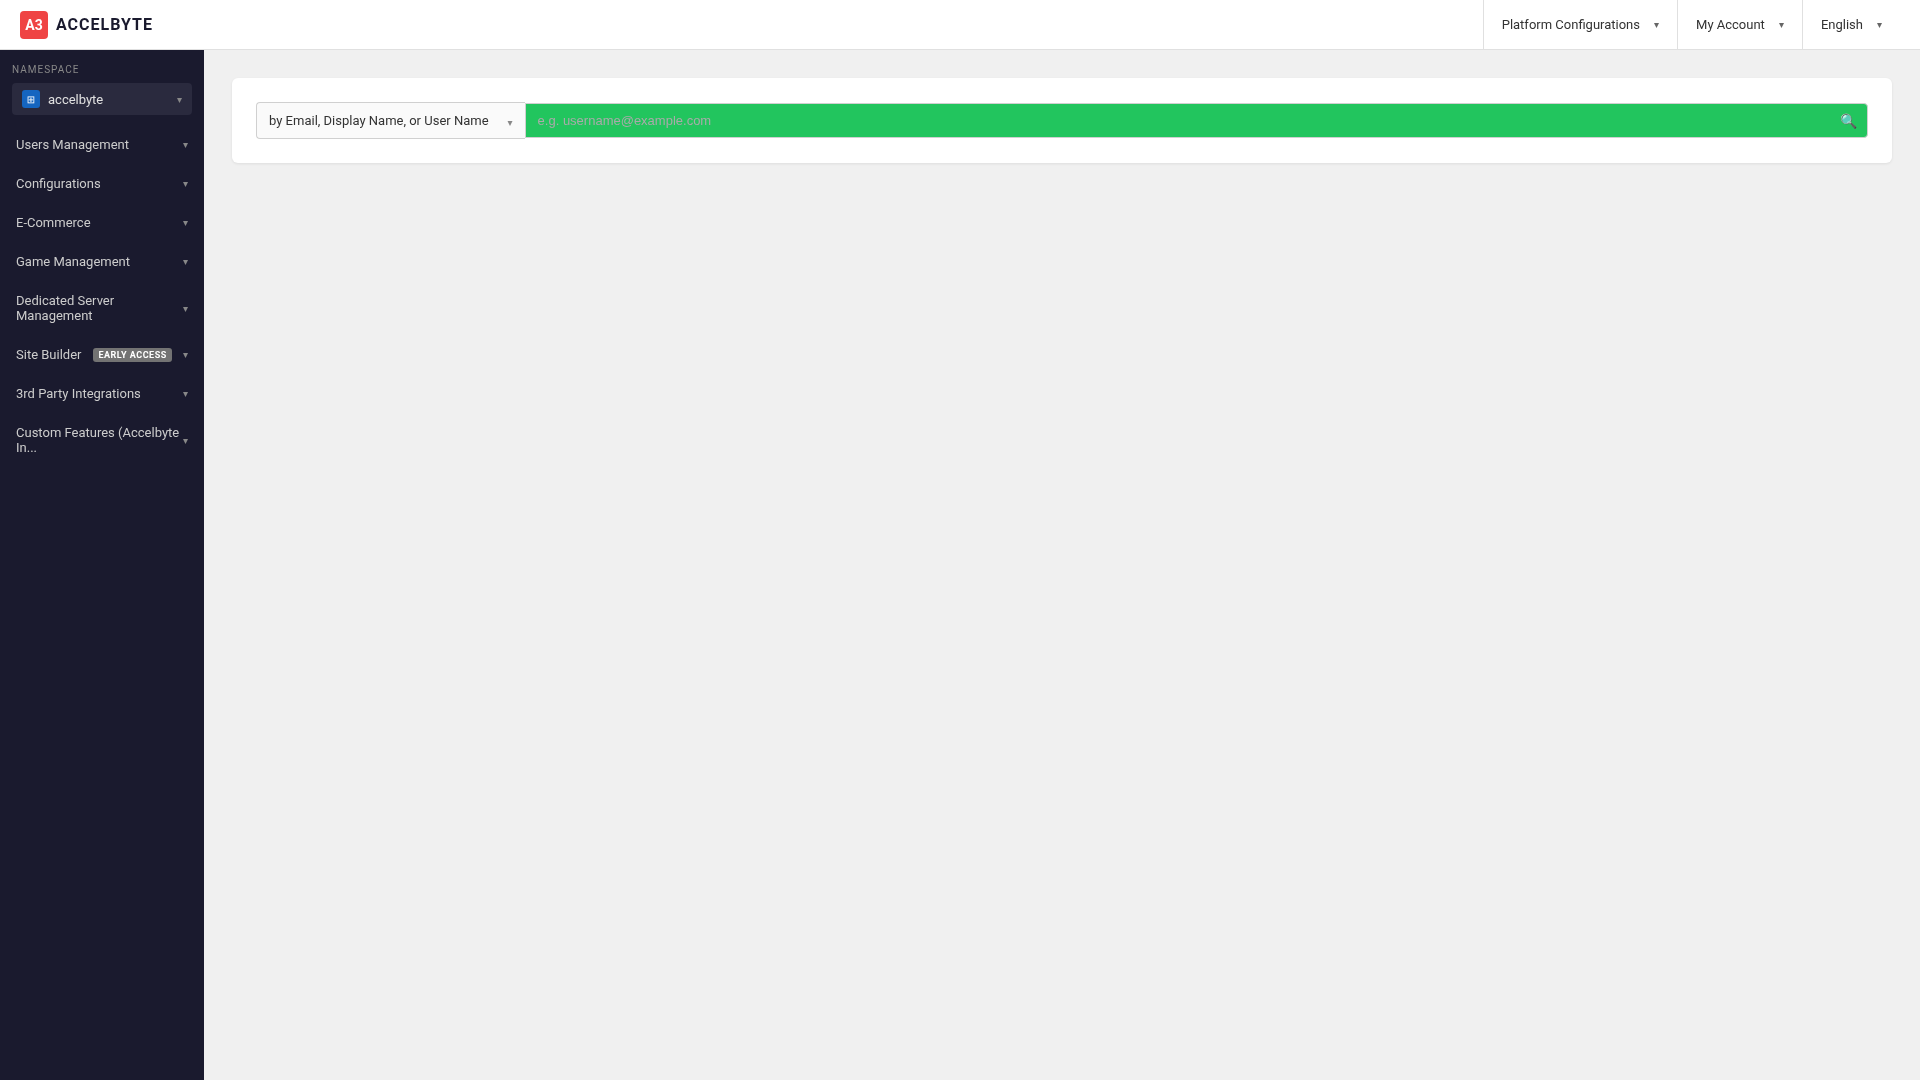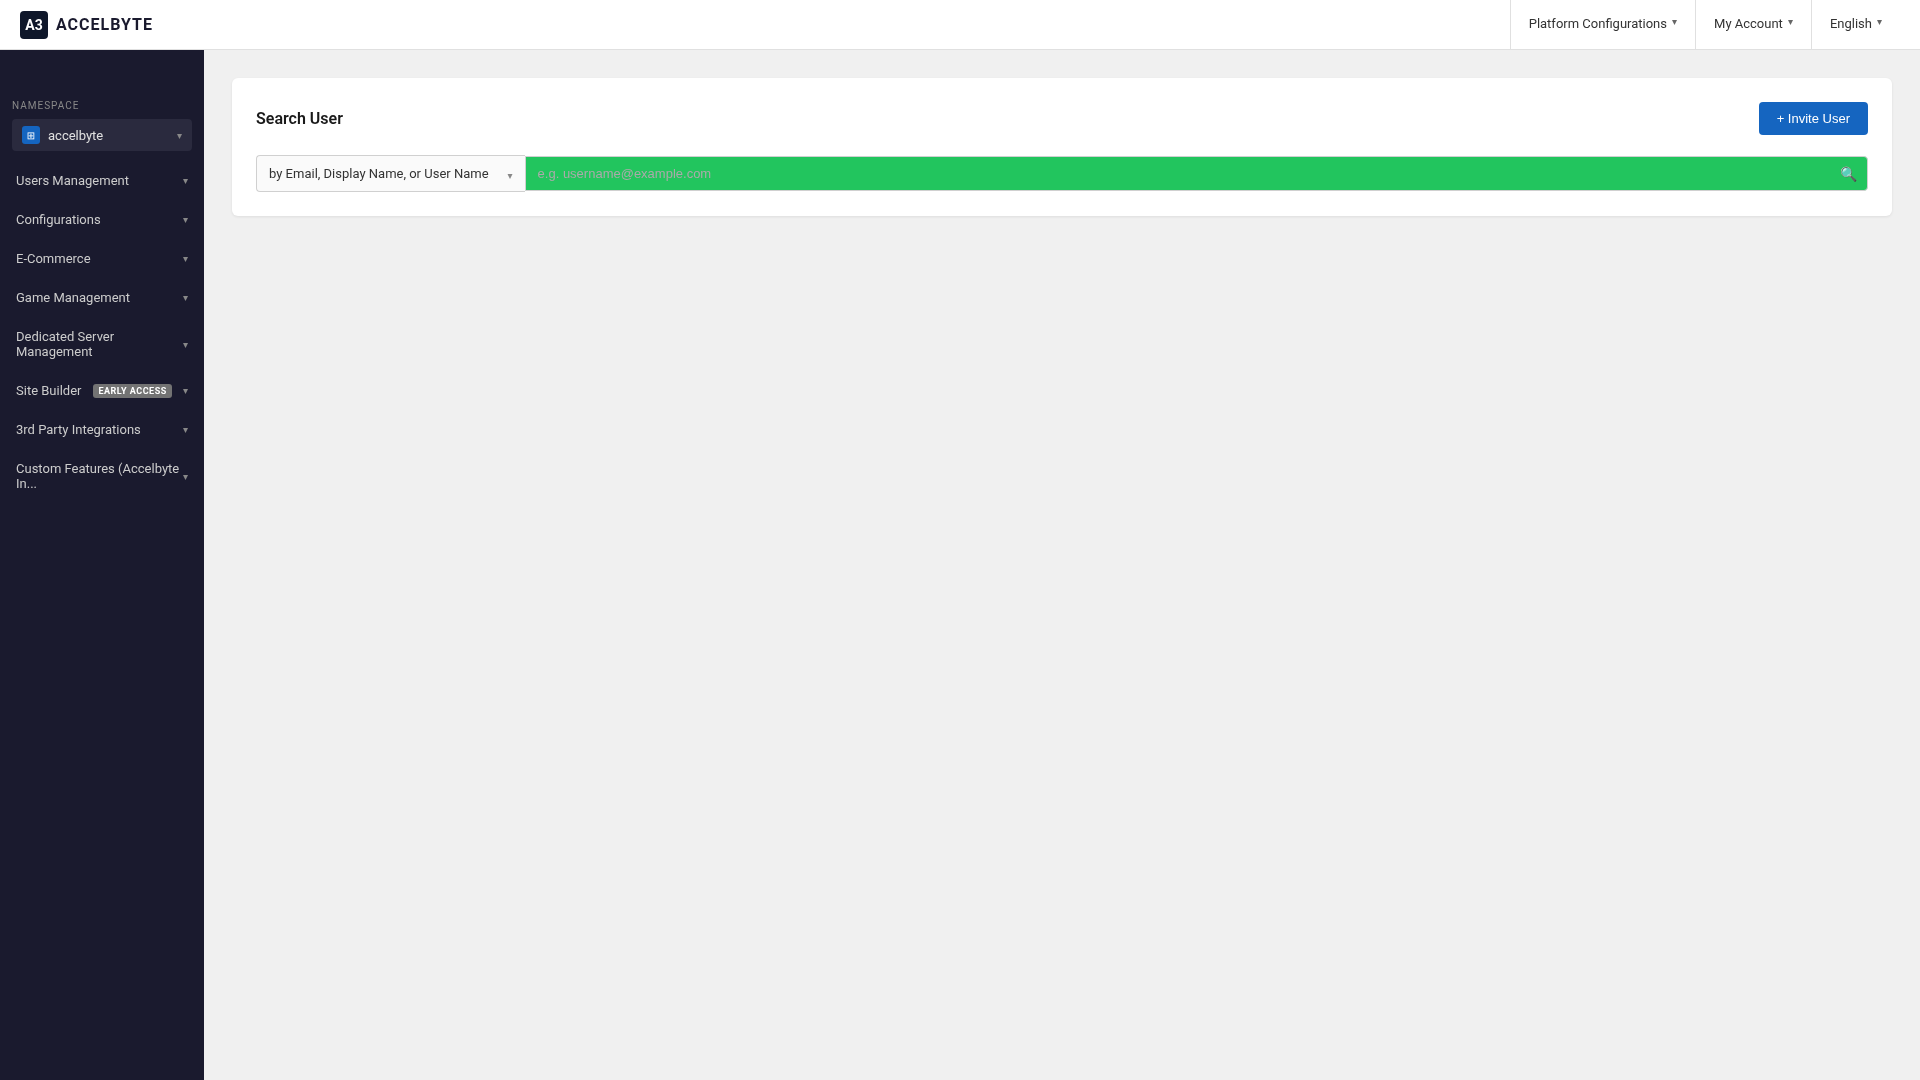--- a/index.html
+++ b/index.html
@@ -19,42 +19,43 @@
       z-index: 100;
     }
     .topnav-logo {
       display: flex;
       align-items: center;
       gap: 8px;
     }
     .topnav-logo-icon {
       width: 28px;
       height: 28px;
-      background: #0f172a;
+      background: #ef4444;
       border-radius: 4px;
       display: flex; align-items: center; justify-content: center;
       color: #fff;
       font-size: 14px;
       font-weight: bold;
     }
     .topnav-logo-text {
       font-size: 16px;
       font-weight: 700;
       color: #1a1a2e;
       letter-spacing: 1px;
     }
     .topnav-right {
       display: flex;
       align-items: center;
       gap: 0;
     }
     .topnav-item {
       display: flex;
-      gap: 5px;
-      padding: 16px 18px;
+      align-items: center;
+      gap: 14px;
+      padding: 0 18px;
       height: 50px;
       cursor: pointer;
       font-size: 13px;
       color: #333;
       border-left: 1px solid #e0e0e0;
     }
     .chevron-down {
       font-size: 10px;
       color: #666;
     }
@@ -71,21 +72,20 @@
       width: 204px;
       background: #1a1a2e;
       color: #ccc;
       flex-shrink: 0;
       overflow-y: auto;
       display: flex;
       flex-direction: column;
     }
     .namespace-section {
       padding: 14px 12px 10px;
-      margin-top: 36px;
     }
     .namespace-label {
       font-size: 10px;
       color: #888;
       letter-spacing: 1px;
       text-transform: uppercase;
       margin-bottom: 8px;
     }
     .namespace-select {
       display: flex;
@@ -370,24 +370,20 @@
         <span>Custom Features (Accelbyte In...</span>
       </div>
       <span class="nav-item-chevron">▾</span>
     </div>
 
   </aside>
 
   <main class="main-content">
 
     <div class="search-card">
-      <div class="search-card-header">
-        <span class="search-card-title">Search User</span>
-        <button class="invite-user-btn">+ Invite User</button>
-      </div>
 
       <div class="search-row">
         <div class="search-type-select">
           <span>by Email, Display Name, or User Name</span>
           <span class="search-type-chevron">▾</span>
         </div>
         <div class="search-input-wrapper">
           <input class="search-input" type="text" placeholder="e.g. username@example.com" style="">
           <span class="search-icon-btn">🔍</span>
         </div>

